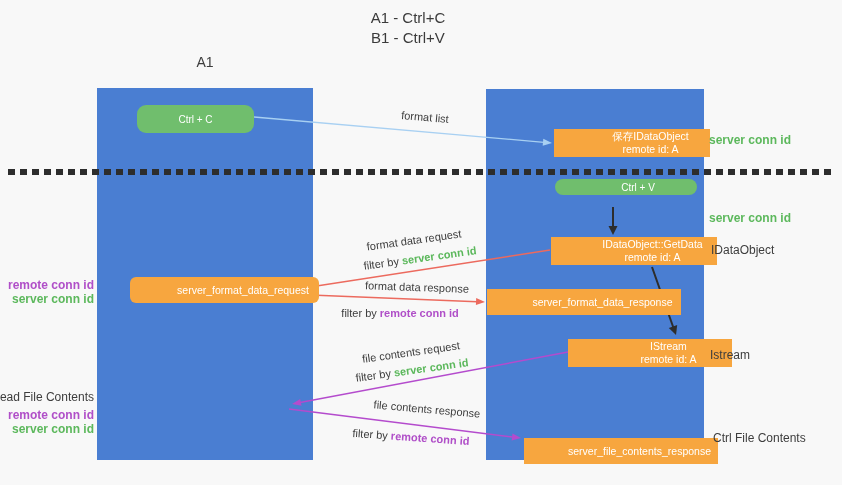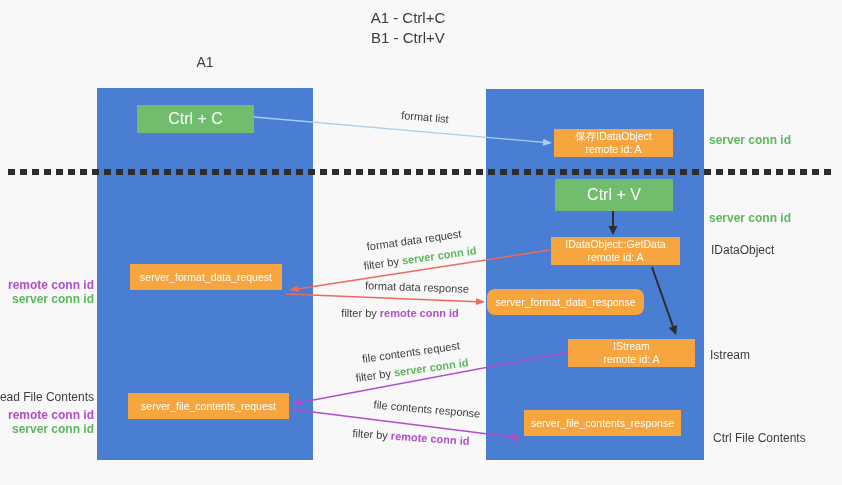--- a/index.html
+++ b/index.html
@@ -43,22 +43,22 @@
   .s-purple{stroke:var(--arrow-purple,#b44bcd);stroke-width:1.5;fill:none;}
   .f-purple{fill:var(--arrow-purple,#b44bcd);}
   .s-black{stroke:var(--arrow-black,#2d2d2d);stroke-width:2;fill:none;}
   .f-black{fill:var(--arrow-black,#2d2d2d);}
   .node{
     position:absolute;
     display:flex;flex-direction:column;align-items:center;justify-content:center;
     color:#fff;text-align:center;
     z-index:4;
   }
-  .node.green{background:var(--box-green,#70be6d);font-size:16px;}
-  .node.orange{background:var(--box-orange,#f7a63f);font-size:10.5px;line-height:13px;}
+  .node.green{background:var(--box-green,#70be6d);font-size:10px;border-radius:9px;}
+  .node.orange{background:var(--box-orange,#f7a63f);font-size:10.5px;line-height:13px;padding-left:37px;}
   .arrow-label{
     position:absolute;
     white-space:nowrap;
     font-size:11px;color:#3d3d3d;
     transform:translate(-50%,-50%) rotate(var(--rot,0deg));
     z-index:5;
   }
   .annot{
     position:absolute;white-space:nowrap;
     font-size:12px;color:#3d3d3d;z-index:5;
@@ -123,47 +123,44 @@
 
   <div class="node green" style="left:137px;top:105px;width:117px;height:28px;">
     <span>Ctrl + C</span>
   </div>
 
   <div class="node orange" style="left:554px;top:129px;width:119px;height:28px;">
     <span>保存IDataObject</span>
     <span>remote id: A</span>
   </div>
 
-  <div class="node green" style="left:555px;top:179px;width:118px;height:32px;">
+  <div class="node green" style="left:555px;top:179px;width:118px;height:16px;padding-left:24px;">
     <span>Ctrl + V</span>
   </div>
 
   <div class="node orange" style="left:551px;top:237px;width:129px;height:28px;align-items:center;">
     <span>IDataObject::GetData</span>
     <span>remote id: A</span>
   </div>
 
-  <div class="node orange" style="left:130px;top:264px;width:152px;height:26px;">
+  <div class="node orange" style="left:130px;top:277px;width:152px;height:26px;border-radius:6px;">
     <span>server_format_data_request</span>
   </div>
 
-  <div class="node orange" style="left:487px;top:289px;width:157px;height:26px;border-radius:8px;">
+  <div class="node orange" style="left:487px;top:289px;width:157px;height:26px;">
     <span>server_format_data_response</span>
   </div>
 
   <div class="node orange" style="left:568px;top:339px;width:127px;height:28px;">
     <span>IStream</span>
     <span>remote id: A</span>
   </div>
 
-  <div class="node orange" style="left:128px;top:393px;width:161px;height:26px;">
-    <span>server_file_contents_request</span>
-  </div>
-
-  <div class="node orange" style="left:524px;top:410px;width:157px;height:26px;">
+
+  <div class="node orange" style="left:524px;top:438px;width:157px;height:26px;">
     <span>server_file_contents_response</span>
   </div>
 
   <div class="arrow-label" style="left:425px;top:117px;--rot:5deg;">format list</div>
 
   <div class="arrow-label" style="left:414px;top:240px;--rot:-8deg;">format data request</div>
   <div class="arrow-label" style="left:420px;top:258px;--rot:-8deg;">
     <span class="plain">filter by </span><span class="lbl-green">server conn id</span>
   </div>
 

